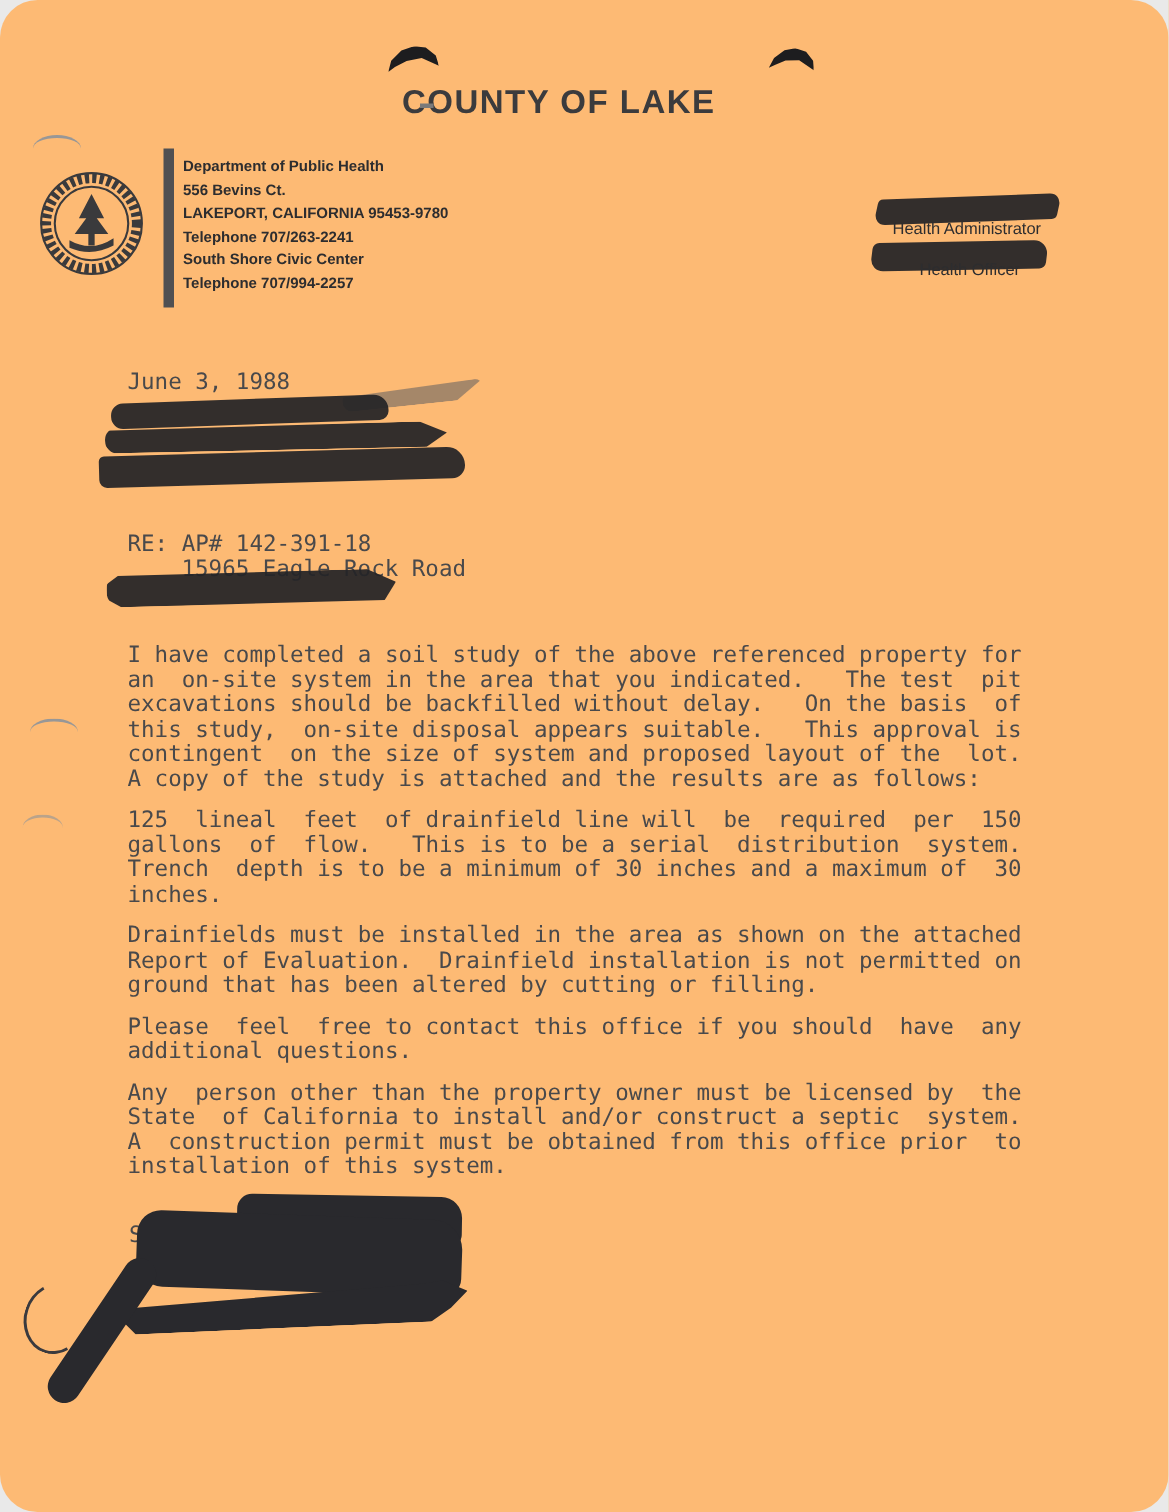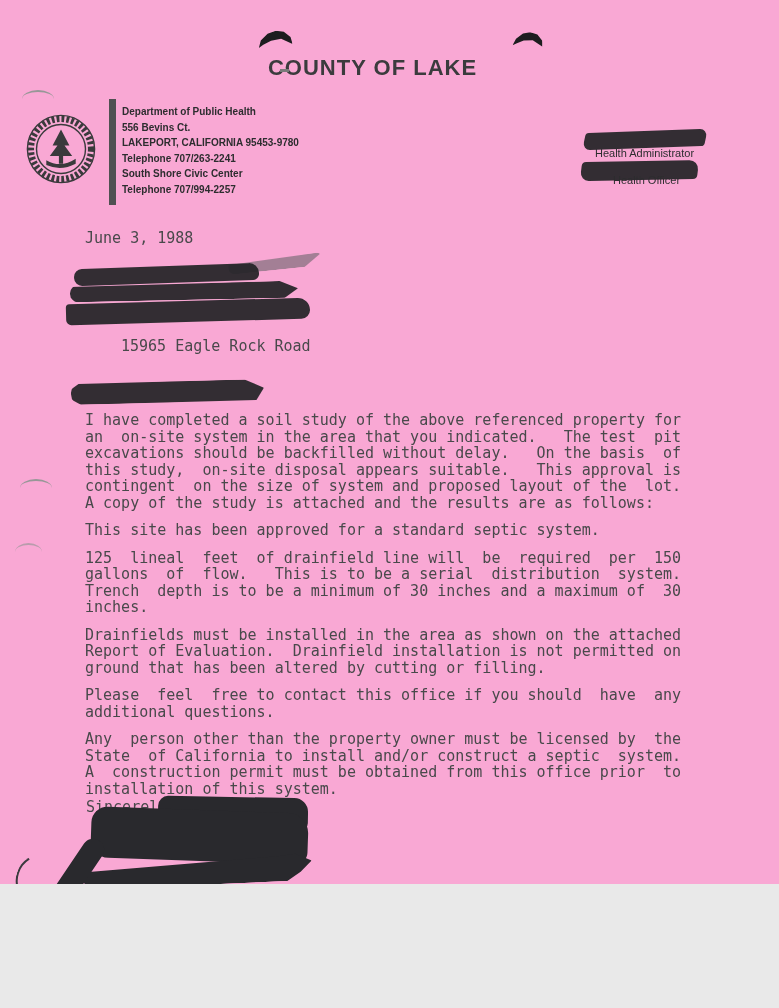--- a/index.html
+++ b/index.html
@@ -1,19 +1,20 @@
 <!DOCTYPE html>
 <html><head>
 <meta charset="utf-8">
 <style>
   html,body { margin:0; padding:0; background:#e9e9e9; }
   .page {
-    position:relative; width:779px; height:884px;
-    background:#f9a8d4; overflow:hidden;
+    position:relative; width:779px; height:1008px;
+    background:#fdba74; overflow:hidden;
     font-family:"Liberation Sans", sans-serif;
+    border-radius:25px;
   }
   
   .title {
     position:absolute; left:0; top:55px; width:745px;
     text-align:center; font-weight:bold; font-size:22px;
     letter-spacing:1px; color:#3b3b3d;
   }
   .title-dash { position:absolute; left:280px; top:69px; width:9px; height:3px; background:#7a7a7a; }
   .smudge { position:absolute; background:#1d1d1f; }
   .smudge.s1 { left:258px; top:31px; width:34px; height:16px; transform:rotate(-6deg);
@@ -38,21 +39,21 @@
   .r-off2 { left:581px; top:161px; width:117px; height:19px; transform:rotate(-1deg) skewX(-8deg); border-radius:4px 10px 4px 9px; }
   .r-addr-tail { left:228px; top:257px; width:95px; height:13px; background:#5c5c60; opacity:.55;
     transform:rotate(-6deg); clip-path:polygon(0 25%, 100% 0, 80% 100%, 0 100%); }
   .r-addr1 { left:74px; top:266px; width:185px; height:17px; transform:rotate(-2deg); border-radius:8px 10px 6px 8px; }
   .r-addr2 { left:70px; top:283px; width:228px; height:17px; transform:rotate(-1.2deg);
     clip-path:polygon(0 10%, 92% 0, 100% 45%, 94% 100%, 2% 100%, 0 70%); }
   .r-addr3 { left:66px; top:301px; width:244px; height:21px; transform:rotate(-1.6deg); border-radius:4px 14px 10px 6px; }
   .r-salut { left:71px; top:381px; width:193px; height:22px; transform:rotate(-1.2deg);
     border-radius:10px; clip-path:polygon(0 30%, 4% 5%, 90% 0, 100% 40%, 96% 95%, 5% 100%, 0 75%); }
   
-  .mono { font-family:"DejaVu Sans Mono", monospace; font-size:15px; line-height:16.5px; color:#49494b; }
+  .mono { font-family:"DejaVu Sans Mono", monospace; font-size:15px; line-height:16.5px; color:#49494b;margin-top:16px; }
   .date { position:absolute; left:85px; top:230px; }
   .re-block { position:absolute; left:85px; top:338px; }
   .re-line2 { margin-left:36px; }
   .body-block { position:absolute; left:85px; top:412px; width:605px; }
   .para { margin:0 0 11px 0; white-space:pre; font-family:inherit; }
   .closing { position:absolute; left:86px; top:799px; }
   
   .sigmark { position:absolute; background:#29292d; }
   .sig-top  { left:158px; top:797px; width:150px; height:33px; transform:rotate(1deg); border-radius:10px 14px 8px 12px; }
   .sig-main { left:91px; top:810px; width:217px; height:51px; transform:rotate(2deg); border-radius:16px 20px 12px 18px; }
@@ -102,33 +103,33 @@
   <div class="official-label off-officer">Health Officer</div>
 
   <div class="mono date">June 3, 1988</div>
 
   <div class="redact r-addr-tail"></div>
   <div class="redact r-addr1"></div>
   <div class="redact r-addr2"></div>
   <div class="redact r-addr3"></div>
 
   <div class="mono re-block">
+    <div>RE: AP# 142-391-18</div>
     <div class="re-line2">15965 Eagle Rock Road</div>
   </div>
 
   <div class="redact r-salut"></div>
 
   <div class="mono body-block">
     <pre class="para">I have completed a soil study of the above referenced property for
 an  on-site system in the area that you indicated.   The test  pit
 excavations should be backfilled without delay.   On the basis  of
 this study,  on-site disposal appears suitable.   This approval is
 contingent  on the size of system and proposed layout of the  lot.
 A copy of the study is attached and the results are as follows:</pre>
-    <pre class="para">This site has been approved for a standard septic system.</pre>
     <pre class="para">125  lineal  feet  of drainfield line will  be  required  per  150
 gallons  of  flow.   This is to be a serial  distribution  system.
 Trench  depth is to be a minimum of 30 inches and a maximum of  30
 inches.</pre>
     <pre class="para">Drainfields must be installed in the area as shown on the attached
 Report of Evaluation.  Drainfield installation is not permitted on
 ground that has been altered by cutting or filling.</pre>
     <pre class="para">Please  feel  free to contact this office if you should  have  any
 additional questions.</pre>
     <pre class="para">Any  person other than the property owner must be licensed by  the

